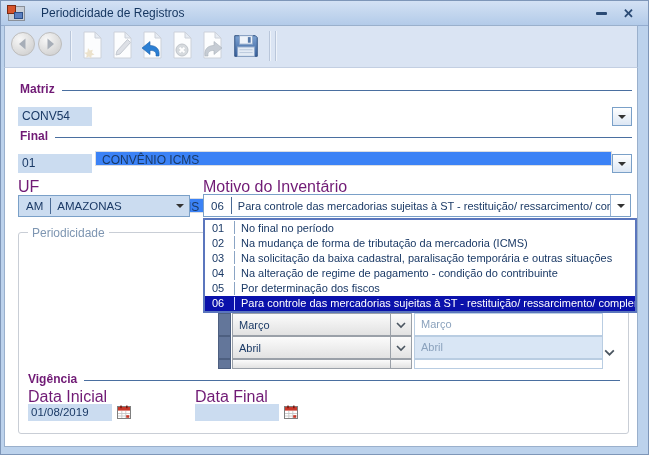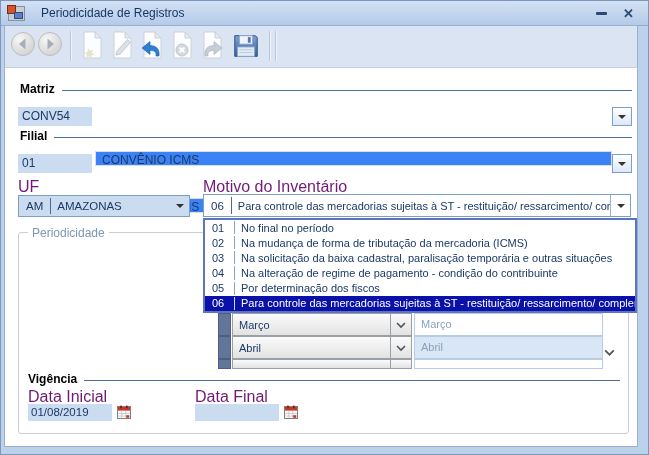--- a/index.html
+++ b/index.html
@@ -15,21 +15,21 @@
   .caption-btns{margin-left:auto;display:flex;align-items:center;gap:14px;margin-right:14px;}
   .min-glyph{width:11px;height:3px;background:#2a4a74;border-radius:1px;}
   .close-glyph{font-size:13px;font-weight:bold;color:#2a4a74;line-height:1;}
   
   .client{position:absolute;left:4px;top:25px;width:634px;height:422px;background:#fff;border:1px solid #9ab0cc;box-sizing:border-box;}
   .toolbar{position:absolute;left:4px;top:25px;width:634px;height:43px;background:#dae4f3;border:1px solid #9ab0cc;border-bottom:1px solid #c3cfe2;box-sizing:border-box;}
   .tbtn{position:absolute;top:31px;width:26px;height:30px;}
   .tsep{position:absolute;top:31px;width:1px;height:30px;background:#b9c6da;box-shadow:1px 0 0 #eef3fa;}
   
   .hdr{position:absolute;display:flex;align-items:center;}
-  .hdr .hlabel{font-size:12px;font-weight:bold;color:#000000;white-space:nowrap;}
+  .hdr .hlabel{font-size:12px;font-weight:bold;color:#701a75;white-space:nowrap;}
   .hdr .hline{flex:1;height:1px;background:#4a6fa0;margin-left:7px;margin-top:2px;}
   .sublabel{position:absolute;font-size:16px;color:#701a75;white-space:nowrap;}
   .codefield{position:absolute;height:19px;background:#cbdcf0;font-size:12px;color:#1b3a66;line-height:19px;padding-left:4px;box-sizing:border-box;}
   .descfield{position:absolute;height:15px;background:#3b82f6;border:1px solid #dadde2;font-size:12px;color:#1b3a66;line-height:17px;padding-left:6px;box-sizing:border-box;white-space:nowrap;overflow:hidden;margin-top:44px;}
   .lookupbtn{position:absolute;width:20px;height:19px;background:linear-gradient(#ffffff,#dde7f4);border:1px solid #7aa0c8;box-sizing:border-box;display:flex;align-items:center;justify-content:center;cursor:default;}
   .tri{width:0;height:0;border-left:4px solid transparent;border-right:4px solid transparent;border-top:4px solid #333;}
   .combo{position:absolute;height:22px;border:1px solid #7aa0c8;box-sizing:border-box;display:flex;align-items:center;font-size:11.5px;color:#1b3a66;}
   .combo.blue{background:#cbdcf0;}
   .combo.white{background:#fff;}
   .combo .num{padding-left:7px;white-space:nowrap;}
@@ -162,21 +162,21 @@
     <span class="hlabel">Matriz</span>
       <div class="hline"></div>
   </div>
   <div class="codefield" style="left:18px;top:107px;width:74px;">CONV54</div>
   <div class="descfield" style="left:95px;top:107px;width:517px;">CONVÊNIO ICMS</div>
   <div class="lookupbtn" style="left:612px;top:107px;">
       <div class="tri"></div>
     </div>
 
   <div class="hdr" style="left:20px;top:129px;width:612px;">
-    <span class="hlabel">Filial</span>
+    <span class="hlabel">Final</span>
       <div class="hline"></div>
   </div>
   <div class="codefield" style="left:18px;top:154px;width:74px;">01</div>
   <div class="descfield" style="left:95px;top:154px;width:517px;">CONVÊNIO ICMS</div>
   <div class="lookupbtn" style="left:612px;top:154px;">
       <div class="tri"></div>
     </div>
 
   <div class="sublabel" style="left:18px;top:178px;">UF</div>
   <div class="combo blue" style="left:18px;top:195px;width:172px;">

